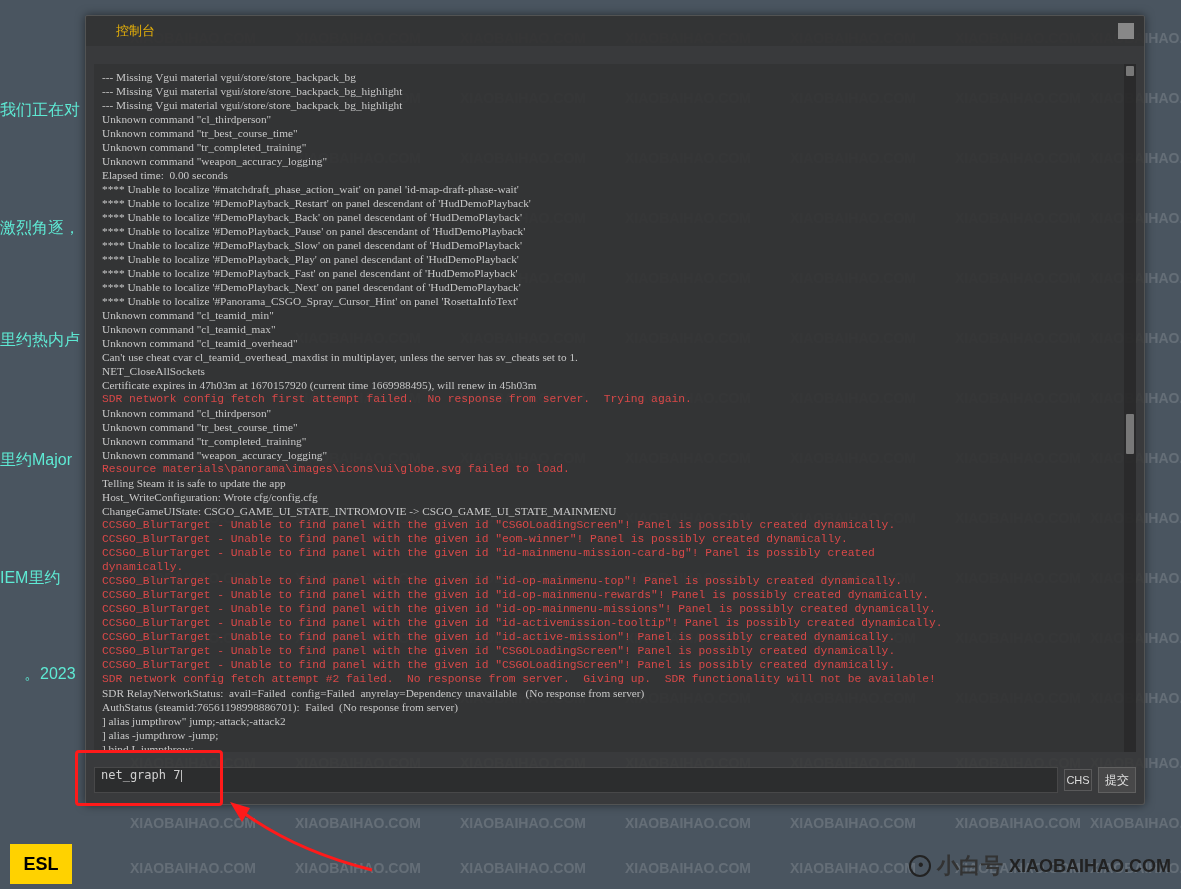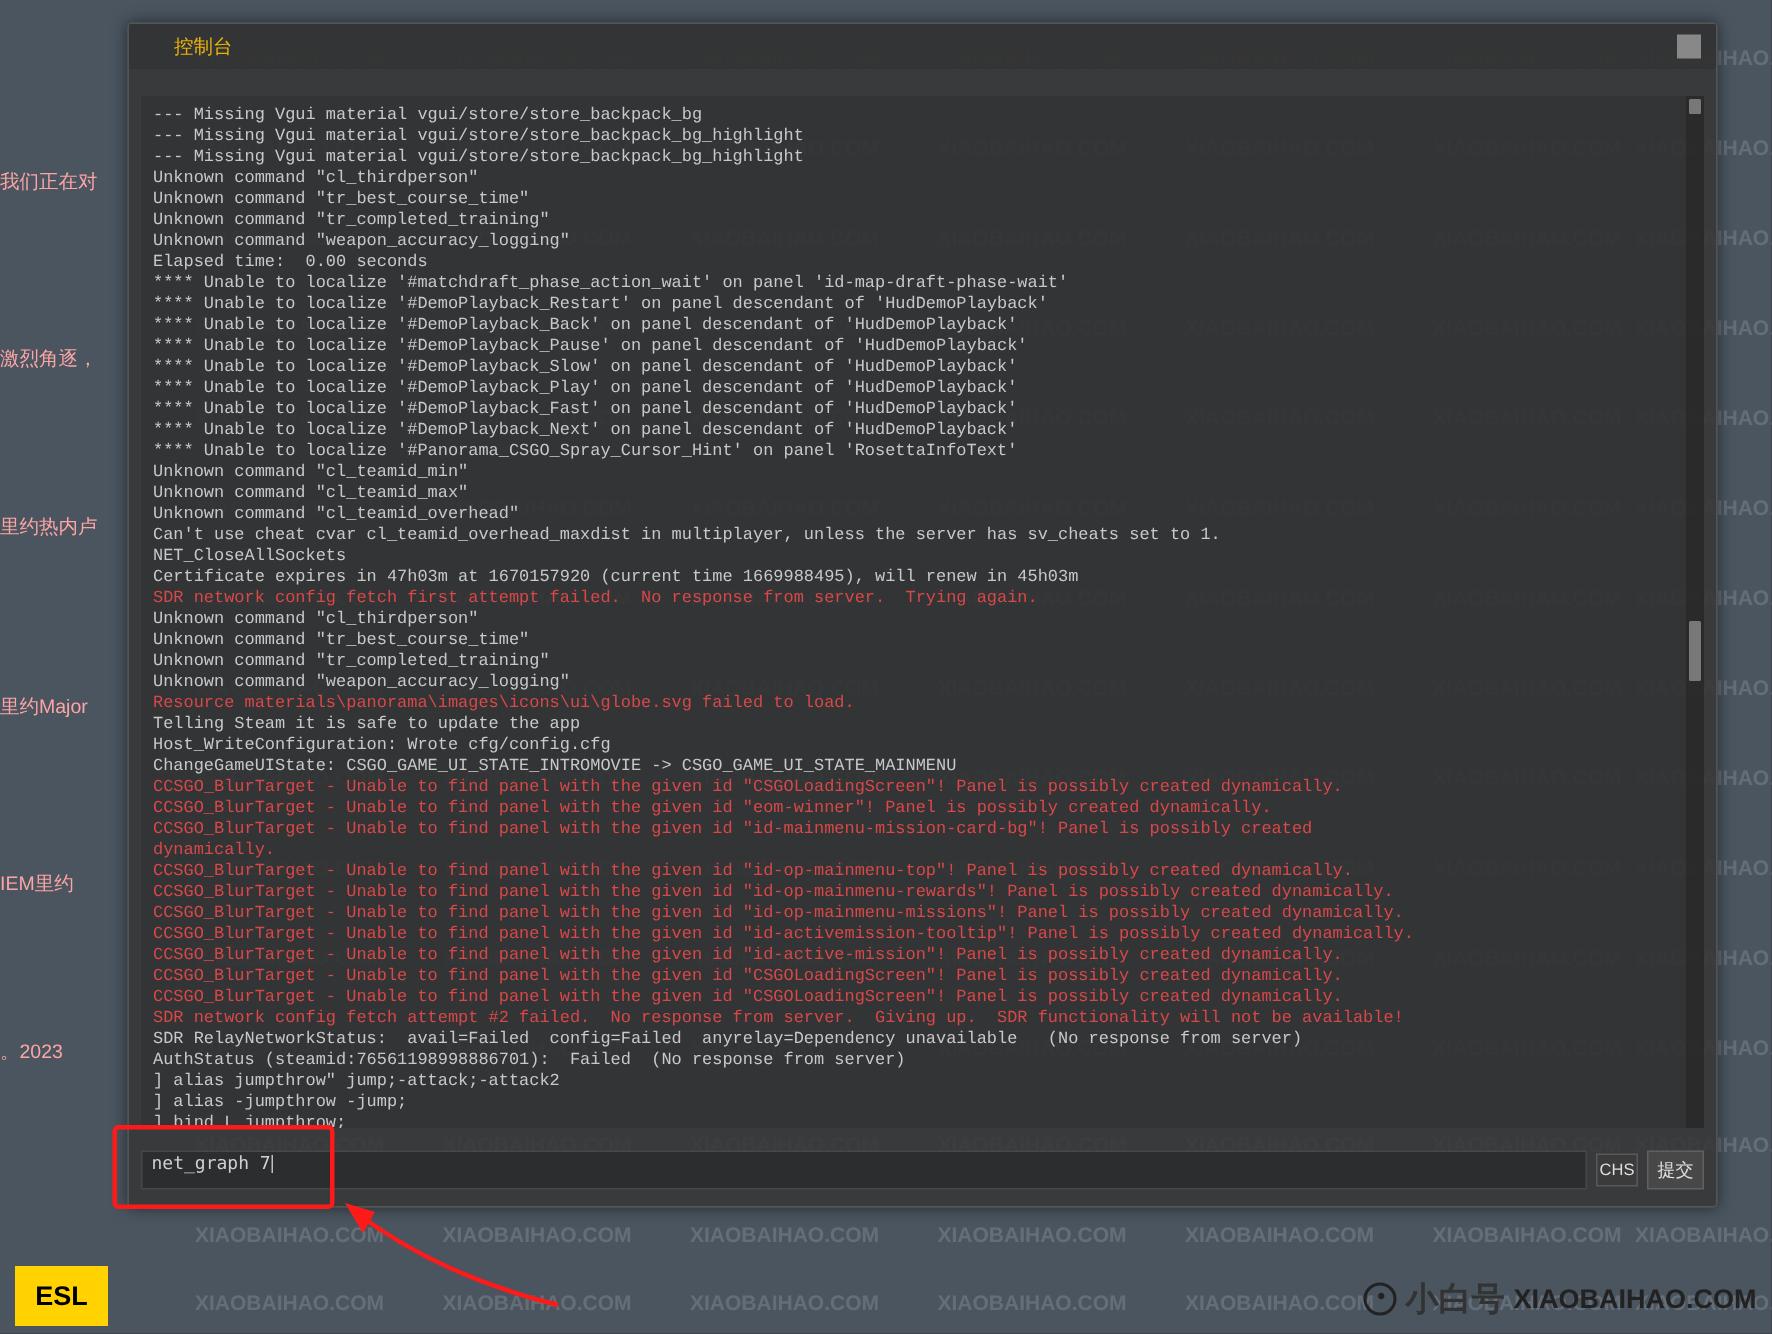--- a/index.html
+++ b/index.html
@@ -6,21 +6,21 @@
 body {
   width: 1181px; height: 889px;
   background: #4a5560;
   font-family: Consolas, "Courier New", monospace;
   position: relative;
   overflow: hidden;
 }
 .bg-watermarks { position: absolute; inset: 0; z-index: 0; }
 .wm { position: absolute; color: rgba(255,255,255,0.15); font-family: Arial, sans-serif; font-size: 14px; font-weight: bold; white-space: nowrap; }
 .bg-left { position: absolute; left: 0; top: 0; width: 85px; height: 100%; z-index: 0; }
-.bg-left-text { color: #fca5a5; font-family: "Microsoft YaHei", sans-serif; font-size: 13px; position: absolute; margin-top: 12px; }
+.bg-left-text { color: #5eead4; font-family: "Microsoft YaHei", sans-serif; font-size: 16px; position: absolute; }
 .console-window {
   position: absolute;
   left: 85px; top: 15px;
   width: 1060px; height: 790px;
   background: rgba(55,55,55,0.88);
   border: 1px solid rgba(100,100,100,0.6);
   border-radius: 3px;
   z-index: 10;
   box-shadow: 0 0 10px rgba(0,0,0,0.5);
 }
@@ -34,21 +34,21 @@
 }
 .console-title { color: #eab308; font-family: Liberation Sans, sans-serif; font-size: 13px; margin-left: 20px; }
 .close-btn { width: 16px; height: 16px; background: #888; display: inline-block; }
 .console-body {
   position: absolute;
   left: 8px; right: 8px; top: 48px; bottom: 52px;
   overflow: hidden;
   background: rgba(40,40,40,0.3);
 }
 .console-lines { padding: 6px 8px; font-size: 11.3px; line-height: 14px; white-space: pre; }
-.line-normal { color: #c8c8c8; }
+.line-normal { color: #c8c8c8; font-family: Liberation Serif, serif; }
 .line-error { color: #d84848; }
 .scrollbar-track {
   position: absolute;
   right: 8px; top: 48px; bottom: 52px; width: 12px;
   background: rgba(30,30,30,0.45);
 }
 .scrollbar-thumb { position: absolute; width: 8px; left: 2px; background: #787878; border-radius: 1px; }
 .console-input-row {
   position: absolute;
   left: 8px; right: 8px; bottom: 10px; height: 28px;
@@ -221,21 +221,21 @@
     <span class="wm" style="left: 955px; top: 860px;">XIAOBAIHAO.COM</span>
     <span class="wm" style="left: 1090px; top: 860px;">XIAOBAIHAO.COM</span>
   </div>
 
 <div class="bg-left">
   <span class="bg-left-text" style="top:100px;">我们正在对</span>
   <span class="bg-left-text" style="top:218px;">激烈角逐，</span>
   <span class="bg-left-text" style="top:330px;text-align:right;">里约热内卢</span>
   <span class="bg-left-text" style="top:450px;">里约Major</span>
   <span class="bg-left-text" style="top:568px;">IEM里约</span>
-  <span class="bg-left-text" style="top:680px;">。2023</span>
+  <span class="bg-left-text" style="top:664px;padding-left:24px;">。2023</span>
 </div>
 
 <div class="console-window">
   <div class="console-titlebar">
     <span class="console-title">控制台</span>
     <span class="close-btn"></span>
   </div>
 
   <div class="console-body">
     <div class="console-lines" id="console-lines"><div class="line-normal">--- Missing Vgui material vgui/store/store_backpack_bg</div><div class="line-normal">--- Missing Vgui material vgui/store/store_backpack_bg_highlight</div><div class="line-normal">--- Missing Vgui material vgui/store/store_backpack_bg_highlight</div><div class="line-normal">Unknown command "cl_thirdperson"</div><div class="line-normal">Unknown command "tr_best_course_time"</div><div class="line-normal">Unknown command "tr_completed_training"</div><div class="line-normal">Unknown command "weapon_accuracy_logging"</div><div class="line-normal">Elapsed time:  0.00 seconds</div><div class="line-normal">**** Unable to localize '#matchdraft_phase_action_wait' on panel 'id-map-draft-phase-wait'</div><div class="line-normal">**** Unable to localize '#DemoPlayback_Restart' on panel descendant of 'HudDemoPlayback'</div><div class="line-normal">**** Unable to localize '#DemoPlayback_Back' on panel descendant of 'HudDemoPlayback'</div><div class="line-normal">**** Unable to localize '#DemoPlayback_Pause' on panel descendant of 'HudDemoPlayback'</div><div class="line-normal">**** Unable to localize '#DemoPlayback_Slow' on panel descendant of 'HudDemoPlayback'</div><div class="line-normal">**** Unable to localize '#DemoPlayback_Play' on panel descendant of 'HudDemoPlayback'</div><div class="line-normal">**** Unable to localize '#DemoPlayback_Fast' on panel descendant of 'HudDemoPlayback'</div><div class="line-normal">**** Unable to localize '#DemoPlayback_Next' on panel descendant of 'HudDemoPlayback'</div><div class="line-normal">**** Unable to localize '#Panorama_CSGO_Spray_Cursor_Hint' on panel 'RosettaInfoText'</div><div class="line-normal">Unknown command "cl_teamid_min"</div><div class="line-normal">Unknown command "cl_teamid_max"</div><div class="line-normal">Unknown command "cl_teamid_overhead"</div><div class="line-normal">Can't use cheat cvar cl_teamid_overhead_maxdist in multiplayer, unless the server has sv_cheats set to 1.</div><div class="line-normal">NET_CloseAllSockets</div><div class="line-normal">Certificate expires in 47h03m at 1670157920 (current time 1669988495), will renew in 45h03m</div><div class="line-error">SDR network config fetch first attempt failed.  No response from server.  Trying again.</div><div class="line-normal">Unknown command "cl_thirdperson"</div><div class="line-normal">Unknown command "tr_best_course_time"</div><div class="line-normal">Unknown command "tr_completed_training"</div><div class="line-normal">Unknown command "weapon_accuracy_logging"</div><div class="line-error">Resource materials\panorama\images\icons\ui\globe.svg failed to load.</div><div class="line-normal">Telling Steam it is safe to update the app</div><div class="line-normal">Host_WriteConfiguration: Wrote cfg/config.cfg</div><div class="line-normal">ChangeGameUIState: CSGO_GAME_UI_STATE_INTROMOVIE -&gt; CSGO_GAME_UI_STATE_MAINMENU</div><div class="line-error">CCSGO_BlurTarget - Unable to find panel with the given id "CSGOLoadingScreen"! Panel is possibly created dynamically.</div><div class="line-error">CCSGO_BlurTarget - Unable to find panel with the given id "eom-winner"! Panel is possibly created dynamically.</div><div class="line-error">CCSGO_BlurTarget - Unable to find panel with the given id "id-mainmenu-mission-card-bg"! Panel is possibly created</div><div class="line-error">dynamically.</div><div class="line-error">CCSGO_BlurTarget - Unable to find panel with the given id "id-op-mainmenu-top"! Panel is possibly created dynamically.</div><div class="line-error">CCSGO_BlurTarget - Unable to find panel with the given id "id-op-mainmenu-rewards"! Panel is possibly created dynamically.</div><div class="line-error">CCSGO_BlurTarget - Unable to find panel with the given id "id-op-mainmenu-missions"! Panel is possibly created dynamically.</div><div class="line-error">CCSGO_BlurTarget - Unable to find panel with the given id "id-activemission-tooltip"! Panel is possibly created dynamically.</div><div class="line-error">CCSGO_BlurTarget - Unable to find panel with the given id "id-active-mission"! Panel is possibly created dynamically.</div><div class="line-error">CCSGO_BlurTarget - Unable to find panel with the given id "CSGOLoadingScreen"! Panel is possibly created dynamically.</div><div class="line-error">CCSGO_BlurTarget - Unable to find panel with the given id "CSGOLoadingScreen"! Panel is possibly created dynamically.</div><div class="line-error">SDR network config fetch attempt #2 failed.  No response from server.  Giving up.  SDR functionality will not be available!</div><div class="line-normal">SDR RelayNetworkStatus:  avail=Failed  config=Failed  anyrelay=Dependency unavailable   (No response from server)</div><div class="line-normal">AuthStatus (steamid:76561198998886701):  Failed  (No response from server)</div><div class="line-normal">] alias jumpthrow" jump;-attack;-attack2</div><div class="line-normal">] alias -jumpthrow -jump;</div><div class="line-normal">] bind L jumpthrow;</div></div>

